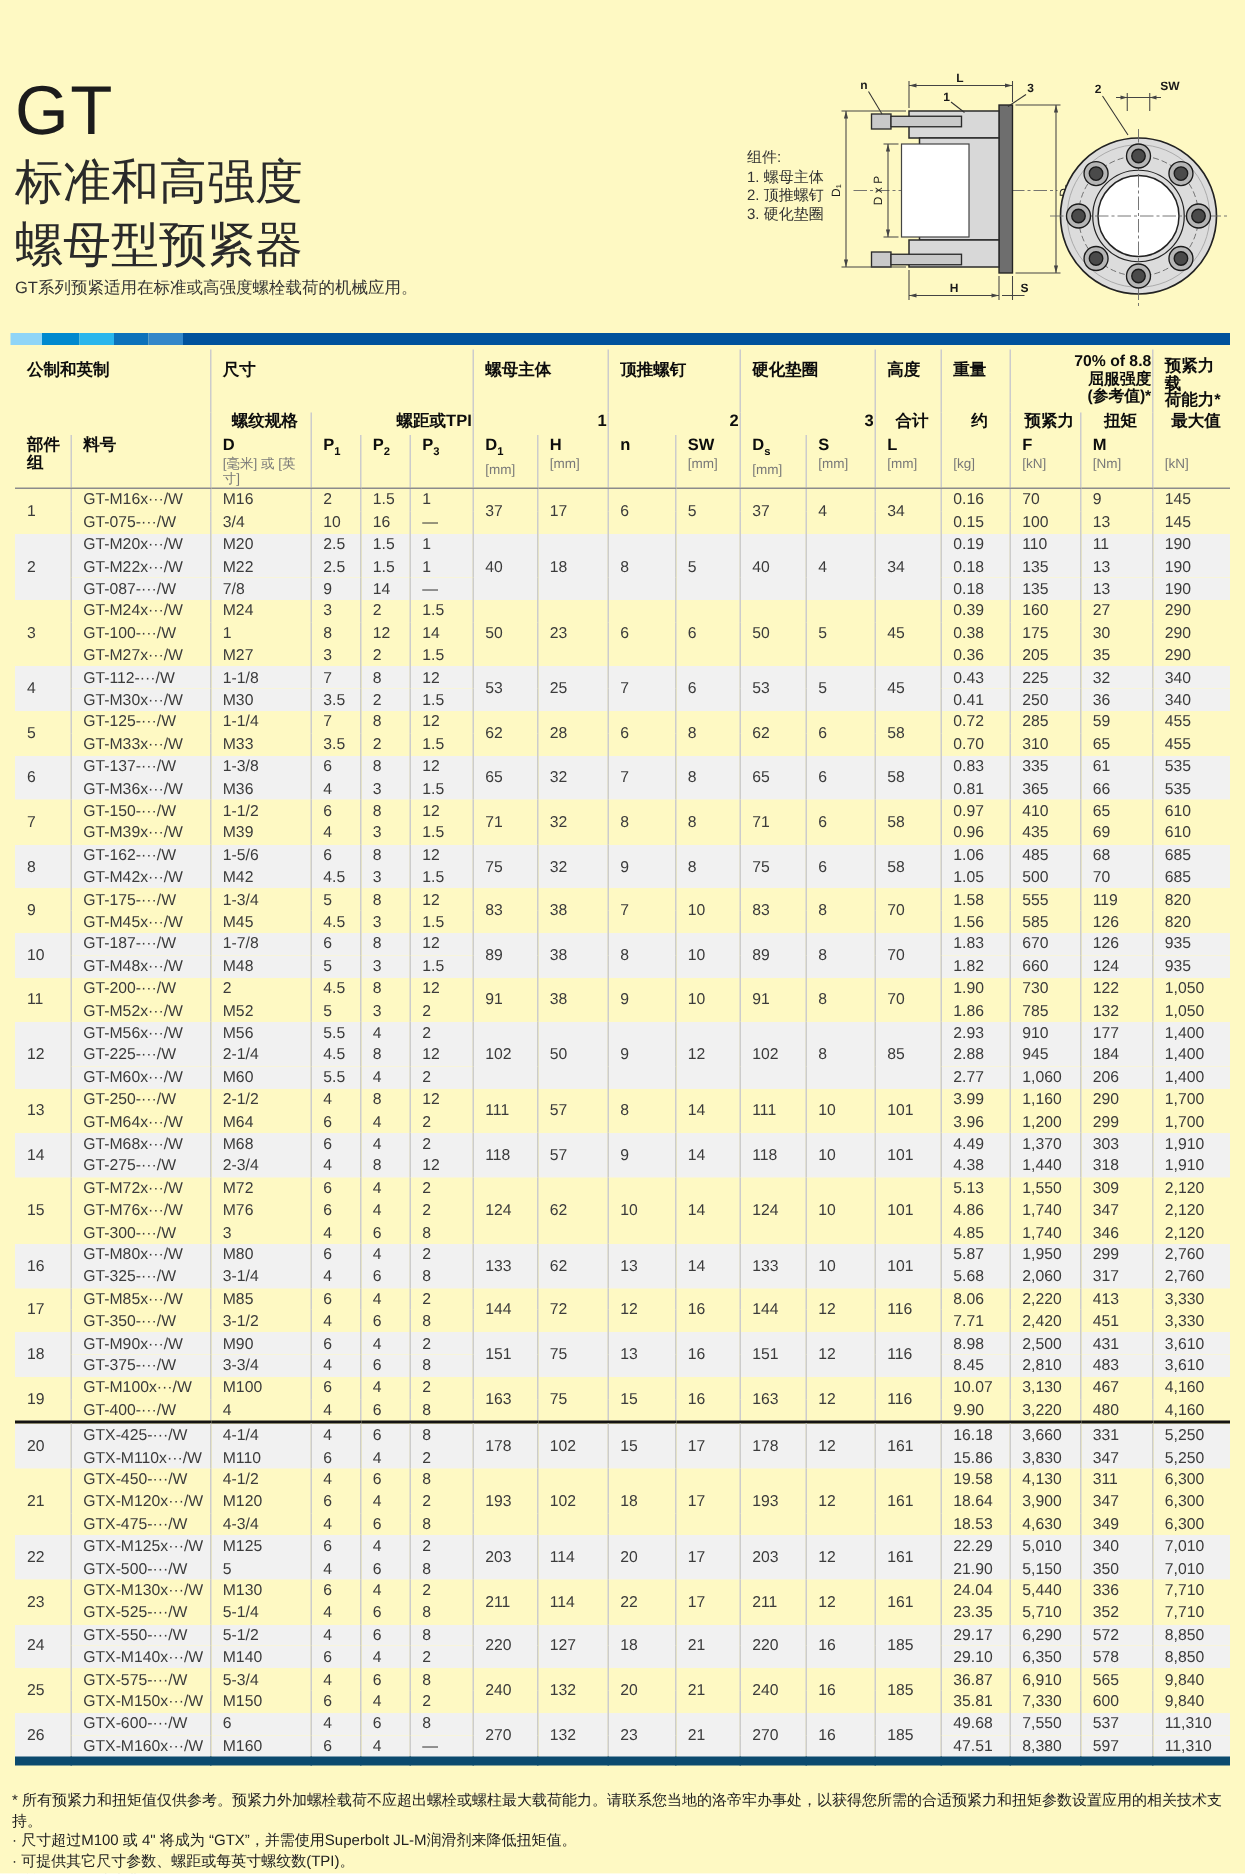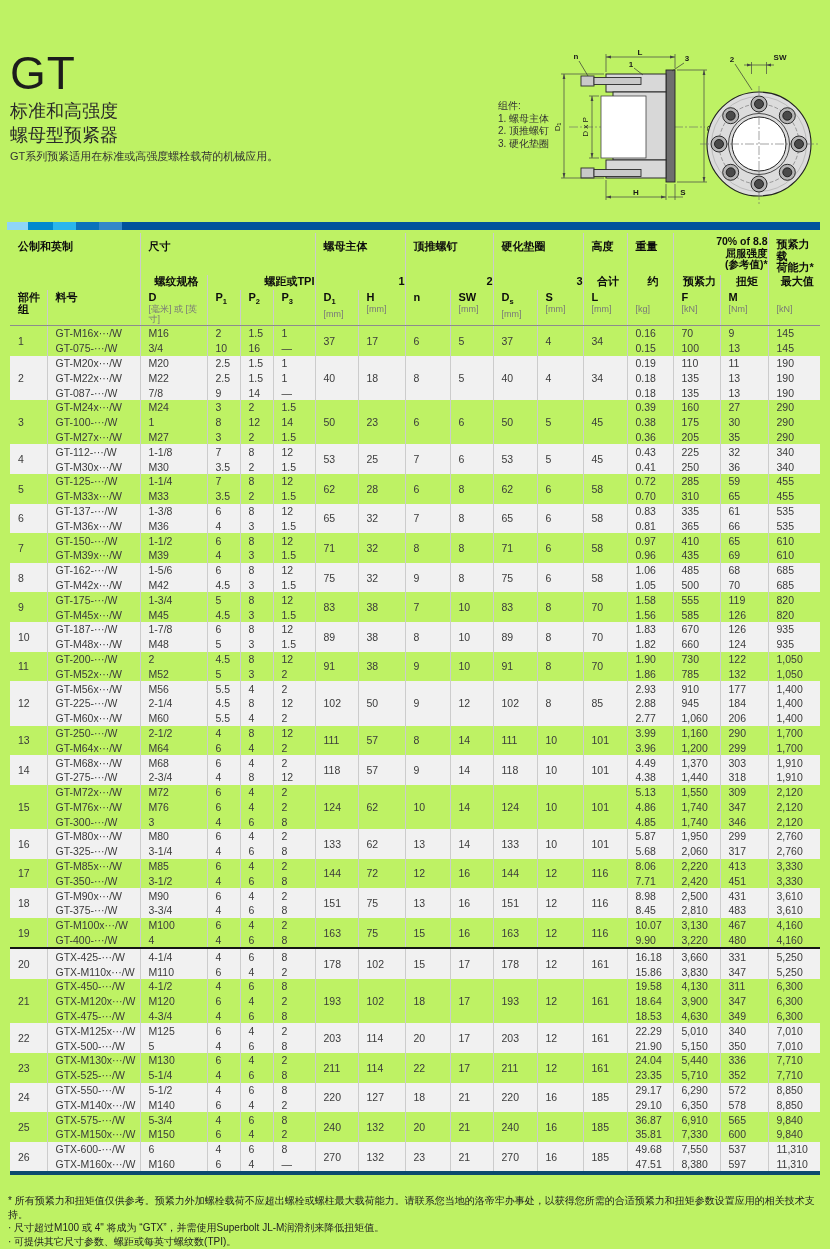--- a/index.html
+++ b/index.html
@@ -1,39 +1,39 @@
 <!DOCTYPE html>
 <html><head>
 <meta charset="utf-8">
 <style>
   html,body{margin:0;padding:0;background:#fff;}
-  .page{position:relative;width:830px;height:1249px;background:#bef264;overflow:hidden;
+  .page{position:relative;width:830px;height:1249px;background:#fef9c3;overflow:hidden;
         font-family:"Liberation Sans",sans-serif;color:#222;}
   
   .title-block{position:absolute;left:10px;top:50px;}
   .gt-title{font-size:46px;font-weight:300;letter-spacing:1px;color:#1c1c1c;line-height:1.0;}
-  .subtitle{font-size:18px;color:#2a2a2a;line-height:1.32;margin-top:4px;}
+  .subtitle{font-size:32px;color:#2a2a2a;line-height:1.32;margin-top:4px;}
   .intro{margin-top:1px;font-size:11px;color:#333;line-height:1.45;}
   
   .legend{position:absolute;left:498px;top:100px;font-size:10px;color:#333;line-height:12.5px;}
   .svg-section{position:absolute;left:551px;top:46px;}
   .svg-front{position:absolute;left:696px;top:48px;}
   svg text{font-family:"Liberation Sans",sans-serif;font-size:8px;fill:#1a1a1a;}
   
   .bar{position:absolute;top:222px;left:7px;width:813px;height:8px;display:flex;}
   .bar span{display:block;height:100%;}
   .bar span:nth-child(1){width:21px;}
   .bar span:nth-child(2){width:25px;}
   .bar span:nth-child(3){width:23px;}
   .bar span:nth-child(4){width:23px;}
   .bar span:nth-child(5){width:23px;}
   .bar span:nth-child(6){flex:1;}
   
   .spec-wrap{position:absolute;top:233px;left:10px;}
-  table.spec{border-collapse:collapse;table-layout:fixed;width:810px;border-bottom:4px solid #0c4a6e;}
+  table.spec{border-collapse:collapse;table-layout:fixed;width:810px;border-bottom:6px solid #0c4a6e;}
   .spec th,.spec td{border-left:1px solid #ccc;overflow:hidden;}
   .spec .no-bl{border-left:none;}
   .spec td.c-grp{border-left:none;}
   .spec thead th{text-align:left;font-weight:bold;font-size:11px;color:#0d0d0d;
                  padding:0 2px 0 8px;vertical-align:top;}
   .spec tr.h1 th{height:36px;padding-top:6px;}
   .spec tr.h1 th.center{text-align:right;padding-left:0;padding-right:0;font-size:10.5px;line-height:11px;padding-top:3px;}
   .spec tr.h1 th .tl{line-height:11.5px;}
   .spec tr.h2 th{height:15px;line-height:13px;text-align:center;}
   .spec tr.h2 th.center{text-align:right;padding-left:0;padding-right:0;}

